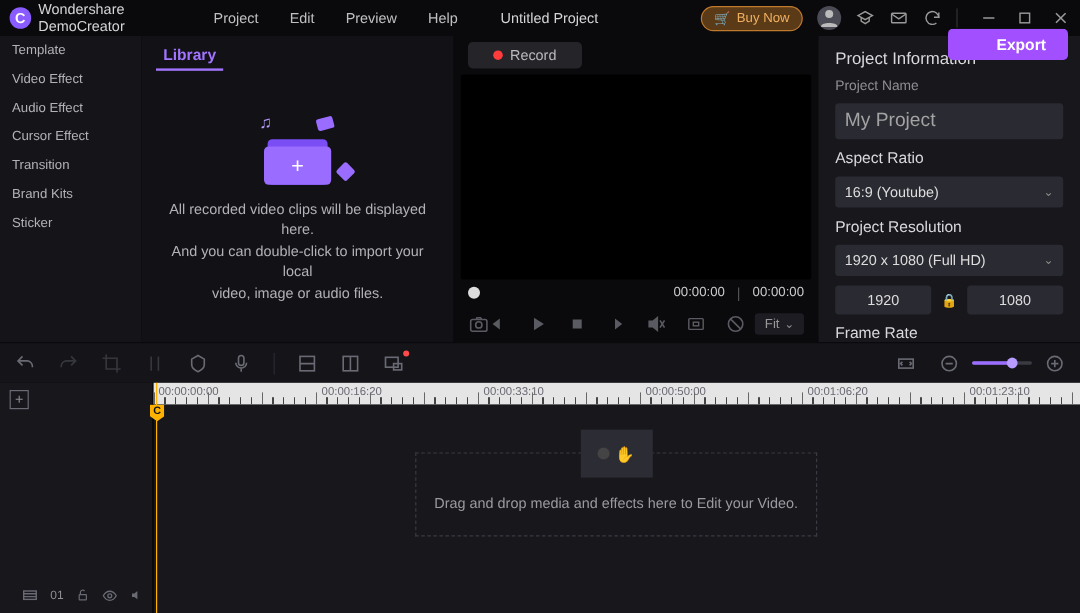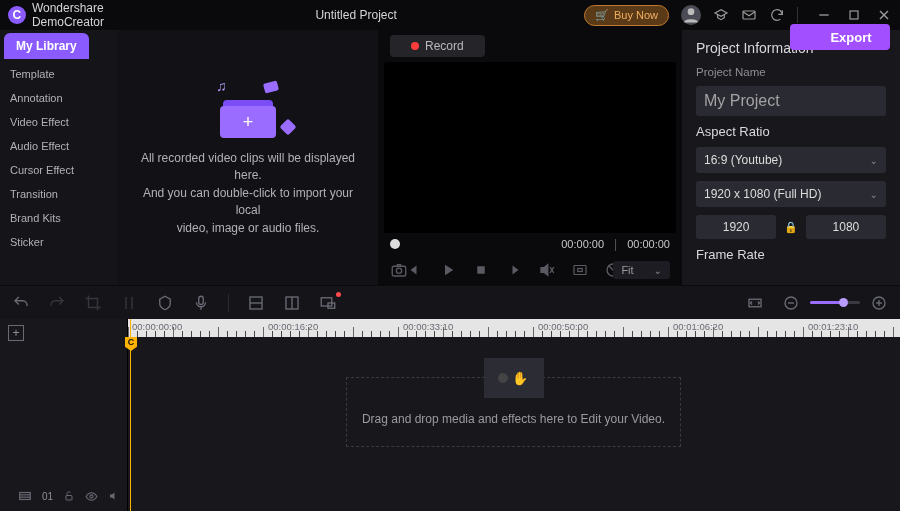--- a/index.html
+++ b/index.html
@@ -44,21 +44,21 @@
 .rec-btn { background: #242429; border-radius: 4px; padding: 4px 21px; display: flex; align-items: center; gap: 6px; cursor: pointer; }
 .rec-dot { width: 8px; height: 8px; border-radius: 50%; background: #ff3b3b; }
 .preview-screen { flex: 1; background: #000; border-radius: 2px; }
 .preview-scrub { height: 22px; display: flex; align-items: center; gap: 10px; padding: 0 6px; }
 .scrub-knob { width: 10px; height: 10px; border-radius: 50%; background: #ddd; }
 .scrub-track { flex: 1; }
 .timecode { color: #c8c8cc; font-size: 11px; }
 .timecode-sep { color: #555; }
 .preview-ctrl { height: 30px; display: flex; align-items: center; justify-content: center; gap: 15px; color: #5a5a62; position:relative; }
 .preview-ctrl .pc { cursor: pointer; display:flex; align-items:center; justify-content:center; width:18px; height:18px;}
-.fit-sel { position:absolute; right:6px; display:flex; align-items:flex-end; gap:20px; color:#999; font-size:11px; background:#1c1c22; padding:3px 8px; border-radius:3px; cursor:pointer;}
+.fit-sel { position:absolute; right:6px; display:flex; align-items:flex-end; gap:4px; color:#999; font-size:11px; background:#1c1c22; padding:3px 8px; border-radius:3px; cursor:pointer;}
 .cam-ico { position:absolute; left:6px; color:#5a5a62; cursor:pointer;}
 
 .proj-info { width: 218px; background: #17171c; padding: 10px 14px; display: flex; flex-direction: column; gap: 8px; overflow:hidden;}
 .pi-title { color: #d9d9dc; font-size: 14px; font-weight: 500; }
 .pi-label { color: #8e8e94; font-size: 11.5px; margin-top: 2px; }
 .pi-input { background: #2a2a32; border: none; color: #a3a3a3; padding: 6px 8px; border-radius: 3px; font-size: 16px; width: 100%; }
 .pi-select { background: #2a2a32; color: #ddd; padding: 6px 8px; border-radius: 3px; font-size: 12px; display: flex; justify-content: space-between; align-items: center; cursor: pointer; }
 .res-row { display: flex; align-items: center; gap: 8px; }
 .res-box { background: #2a2a32; color: #ddd; padding: 5px 0; border-radius: 3px; text-align: center; flex: 1; font-size: 12px; }
 .lock-ico { color: #6a6a74; font-size: 11px; }
@@ -105,20 +105,26 @@
 .chev { font-size:10px; color:#888;}
 </style>
 </head>
 <body>
 
 <div class="titlebar">
   <div class="logo-wrap">
     <div class="logo-badge">C</div>
     <div class="app-name">Wondershare DemoCreator</div>
   </div>
+  <div class="menus">
+    <div class="menu-item">Project</div>
+    <div class="menu-item">Edit</div>
+    <div class="menu-item">Preview</div>
+    <div class="menu-item">Help</div>
+  </div>
   <div class="proj-title">Untitled Project</div>
   <div class="titlebar-right">
     <div class="buy-btn">
       <span>🛒</span>
       <span>Buy Now</span>
     </div>
     <div class="avatar-dot">
       <svg viewBox="0 0 24 24" fill="#bbb">
           <circle cx="12" cy="8" r="4"></circle>
           <path d="M4 20c0-4 16-4 16 0v1H4z"></path>
@@ -161,34 +167,33 @@
           </svg>
         </div>
     </div>
   </div>
 </div>
 
 <div class="export-btn">Export</div>
 
 <div class="workrow">
   <div class="sidebar">
-    <div class="sidebar-head">
-      <div class="mylib-tab">My Library</div>
-    </div>
     <div class="side-item">Template</div>
-    <div class="side-item">Annotation</div>
     <div class="side-item">Video Effect</div>
     <div class="side-item">Audio Effect</div>
     <div class="side-item">Cursor Effect</div>
     <div class="side-item">Transition</div>
     <div class="side-item">Brand Kits</div>
     <div class="side-item">Sticker</div>
   </div>
 
   <div class="lib-panel">
+    <div class="lib-head">
+      <div class="lib-tab">Library</div>
+    </div>
     <div class="lib-body">
       <div class="folder-illus">
         <div class="note-ico">♫</div>
         <div class="clip-ico"></div>
         <div class="folder-back"></div>
         <div class="folder-front">+</div>
         <div class="diamond-ico"></div>
       </div>
       <div class="lib-text">
         <span>All recorded video clips will be displayed here.</span><br>
@@ -274,20 +279,21 @@
 
   <div class="proj-info">
     <div class="pi-title">Project Information</div>
     <div class="pi-label">Project Name</div>
     <input class="pi-input" value="My Project" style="">
     <div class="pi-title" style="font-size:13px;">Aspect Ratio</div>
     <div class="pi-select">
       <span>16:9 (Youtube)</span>
       <span class="chev">⌄</span>
     </div>
+    <div class="pi-title" style="font-size:13px;">Project Resolution</div>
     <div class="pi-select">
       <span>1920 x 1080 (Full HD)</span>
       <span class="chev">⌄</span>
     </div>
     <div class="res-row">
       <div class="res-box">1920</div>
       <div class="lock-ico">🔒</div>
       <div class="res-box">1080</div>
     </div>
     <div class="pi-title" style="font-size:13px;">Frame Rate</div>

